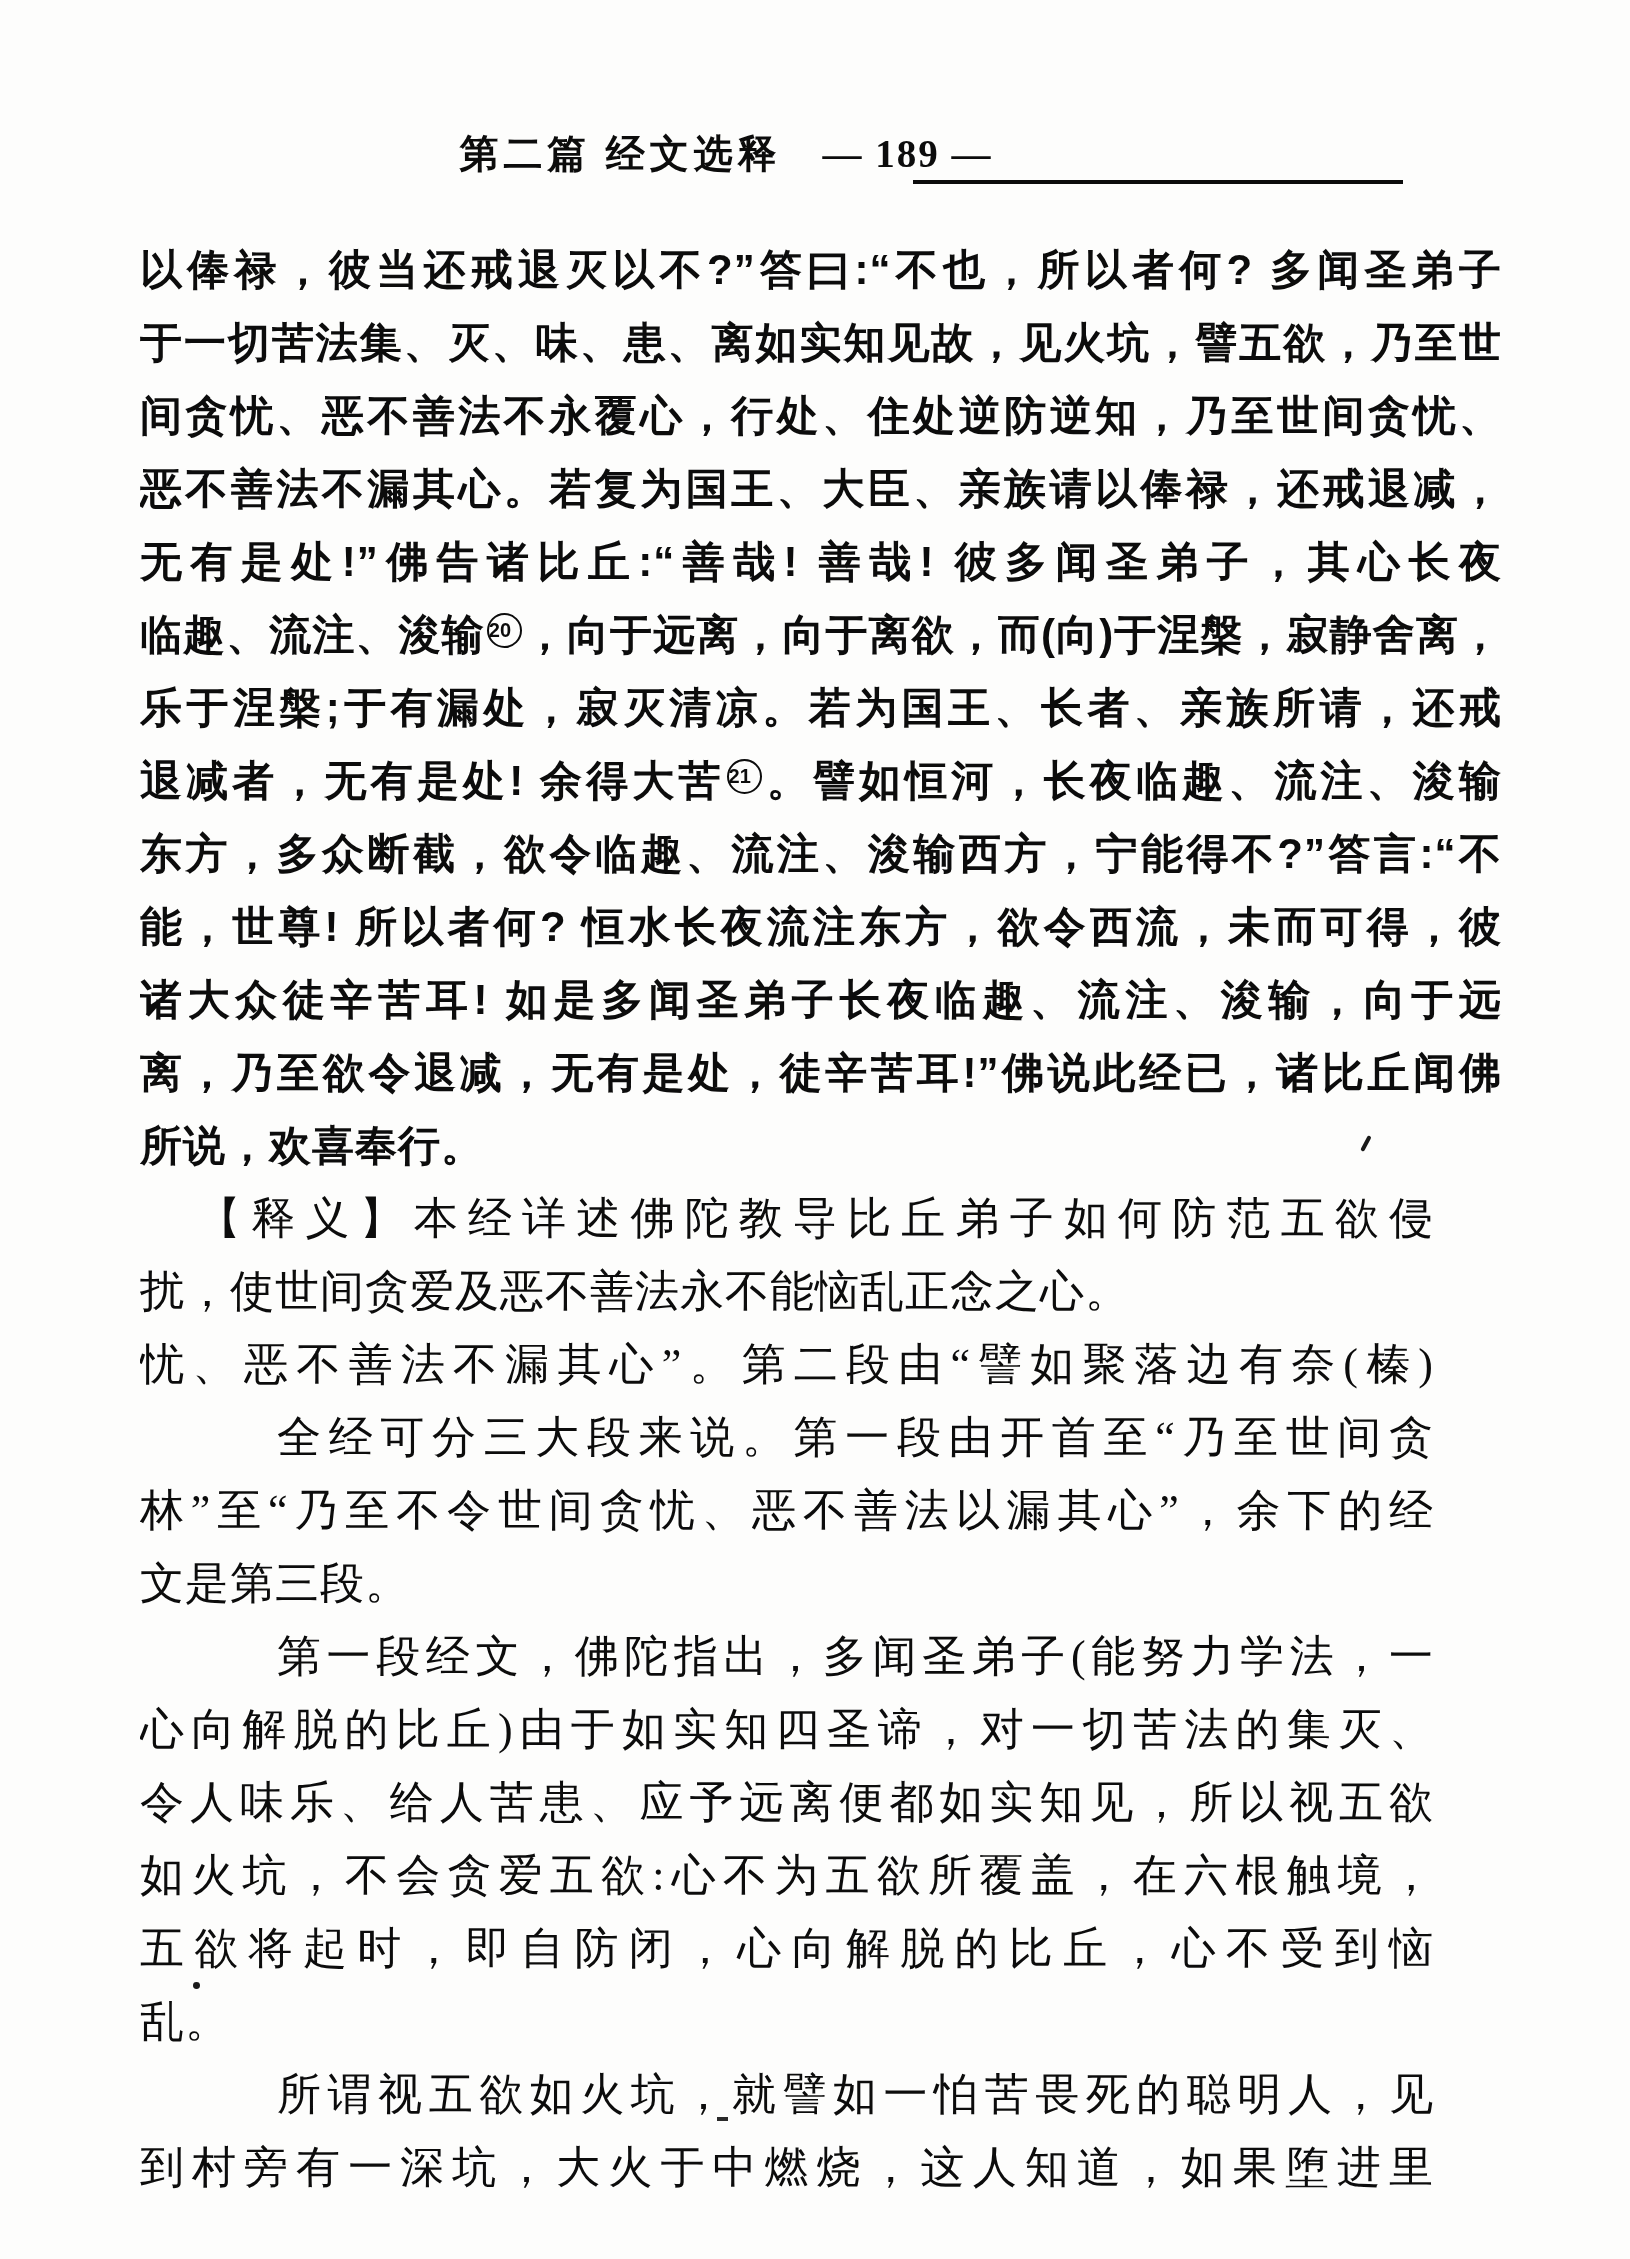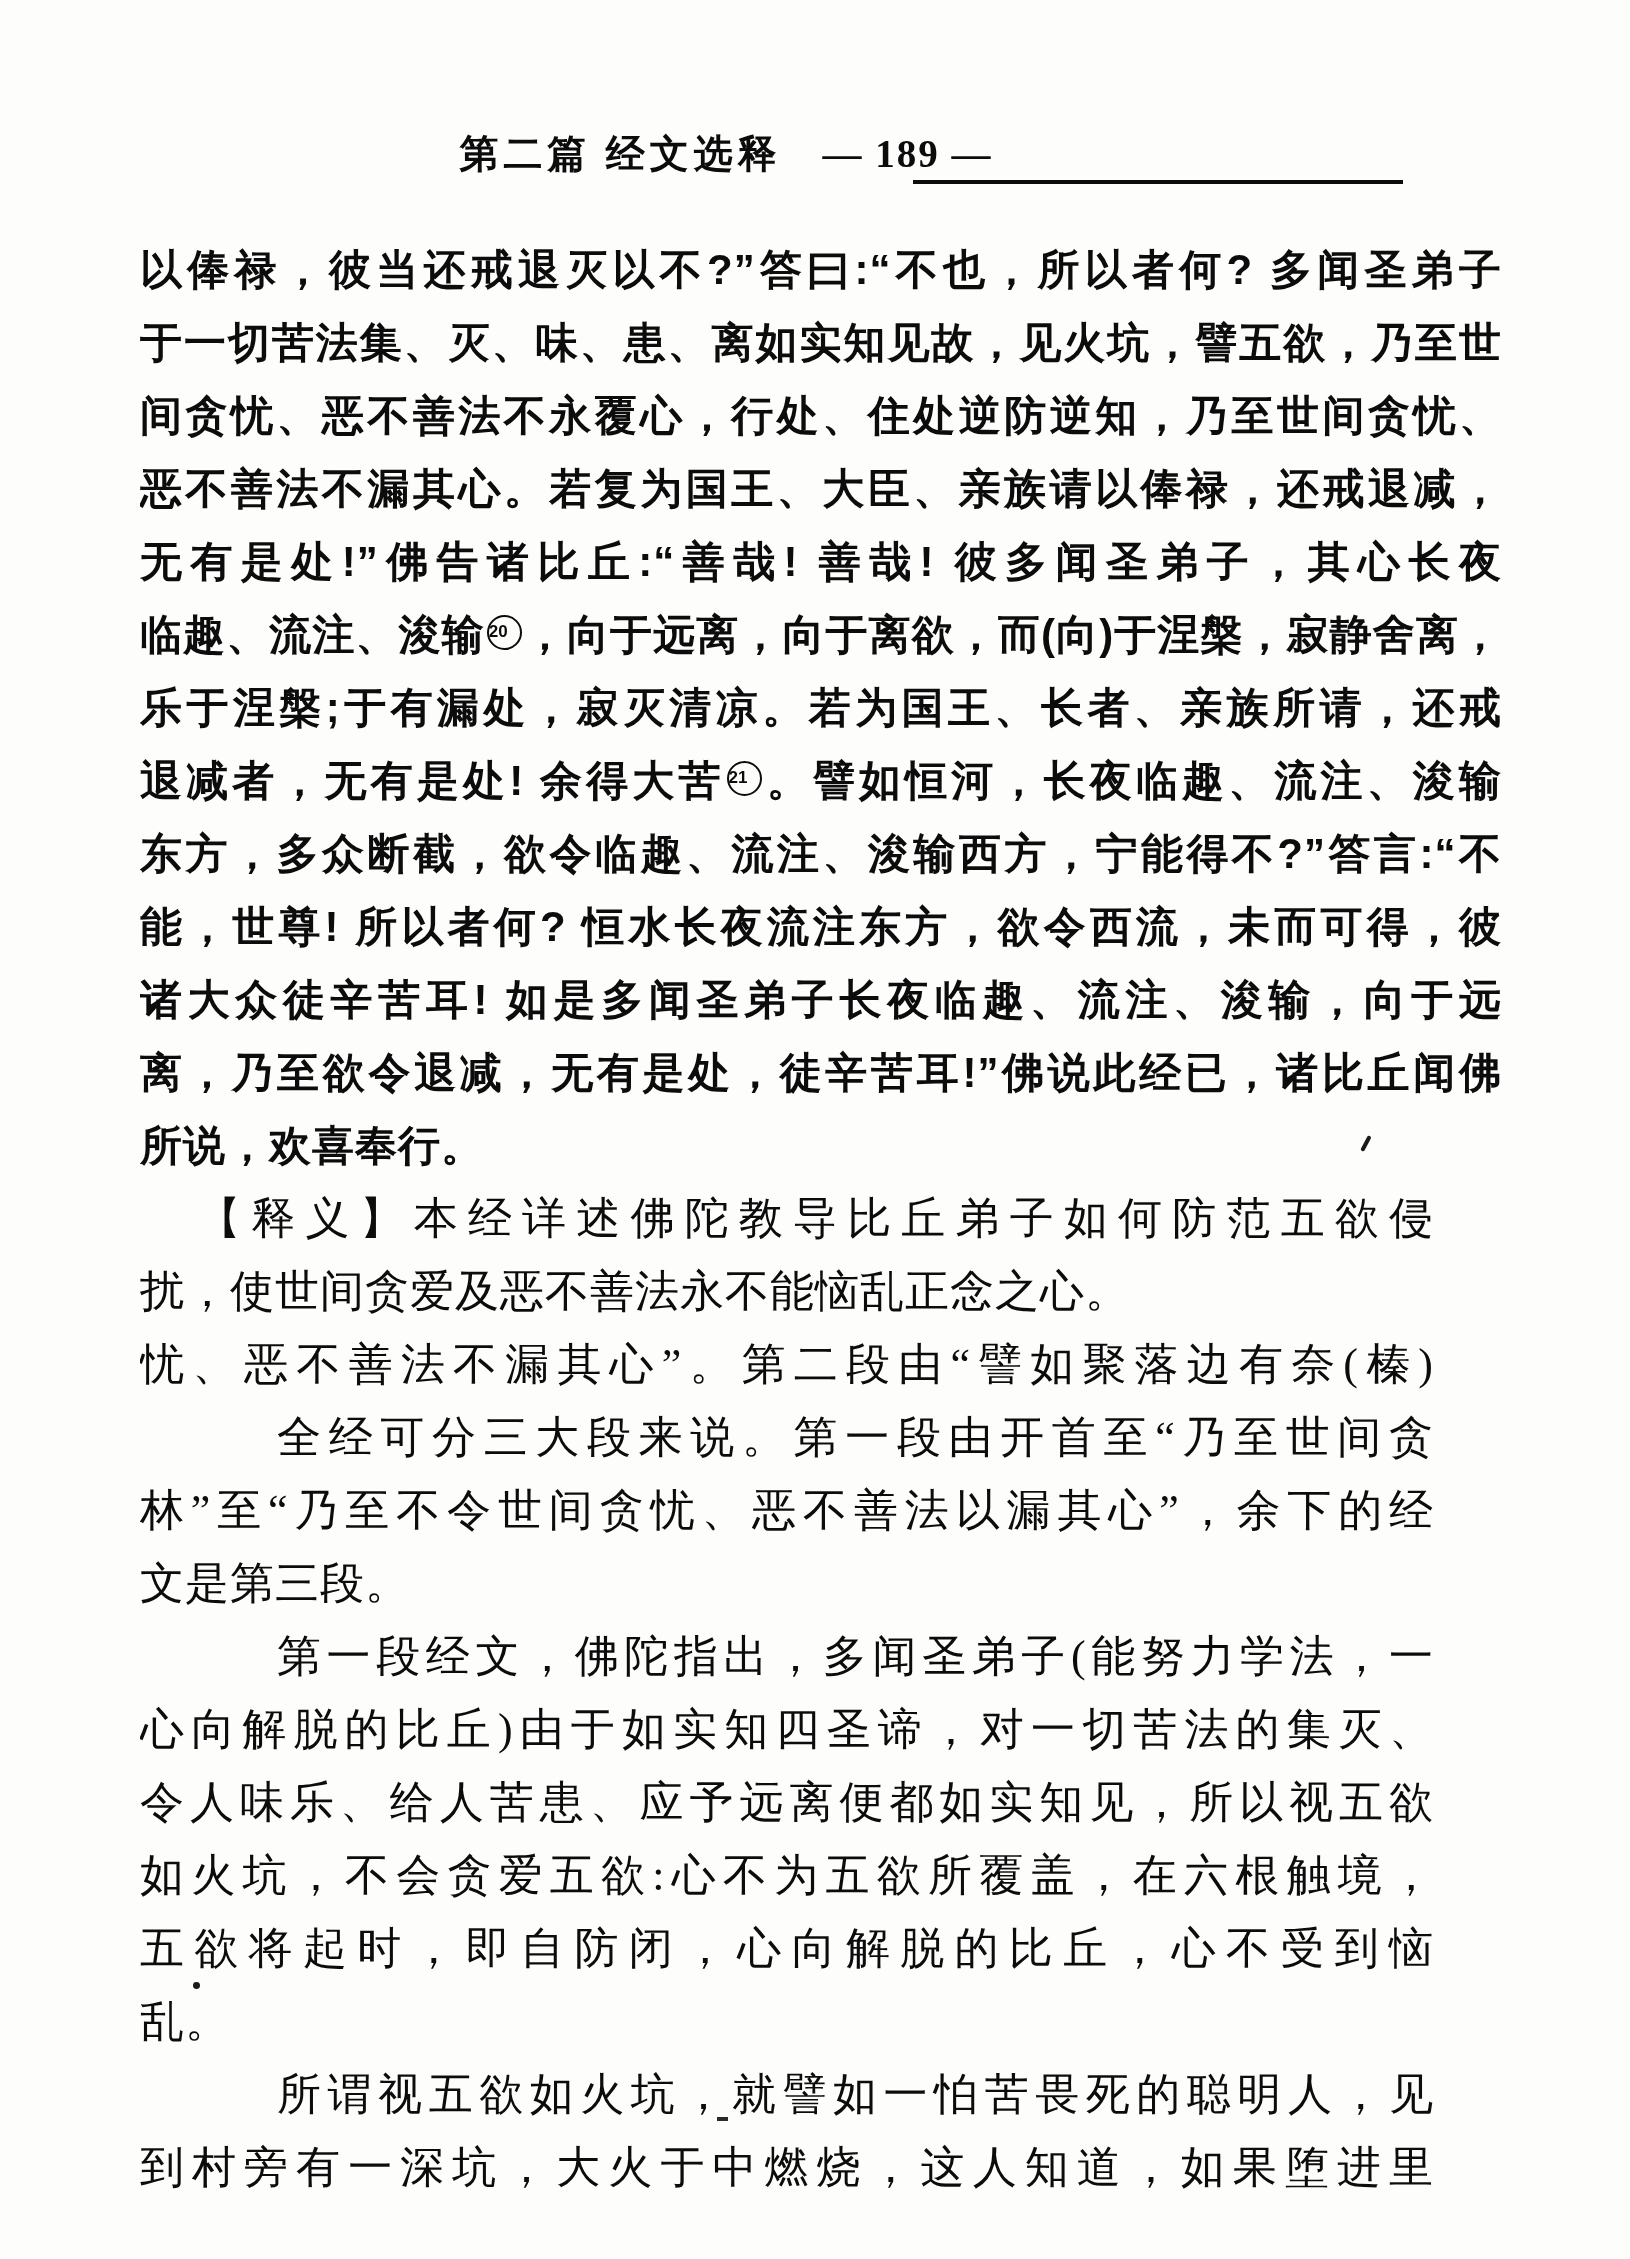--- a/index.html
+++ b/index.html
@@ -69,21 +69,21 @@
     letter-spacing:1px;
   }
   .note-circle{
     display:inline-block;
     box-sizing:border-box;
     width:35px;height:35px;
     line-height:30px;
     border:2.9px solid #0c0c0c;
     border-radius:50%;
     font-family:"Liberation Sans",sans-serif;
-    font-size:17px;
+    font-size:20px;
     font-weight:700;
     text-align:center;
     letter-spacing:0;
     vertical-align:11.8px;
     margin:8px 2px;
   }
   
   .tick-mark{
     position:absolute;
     left:1364px;top:1135px;

